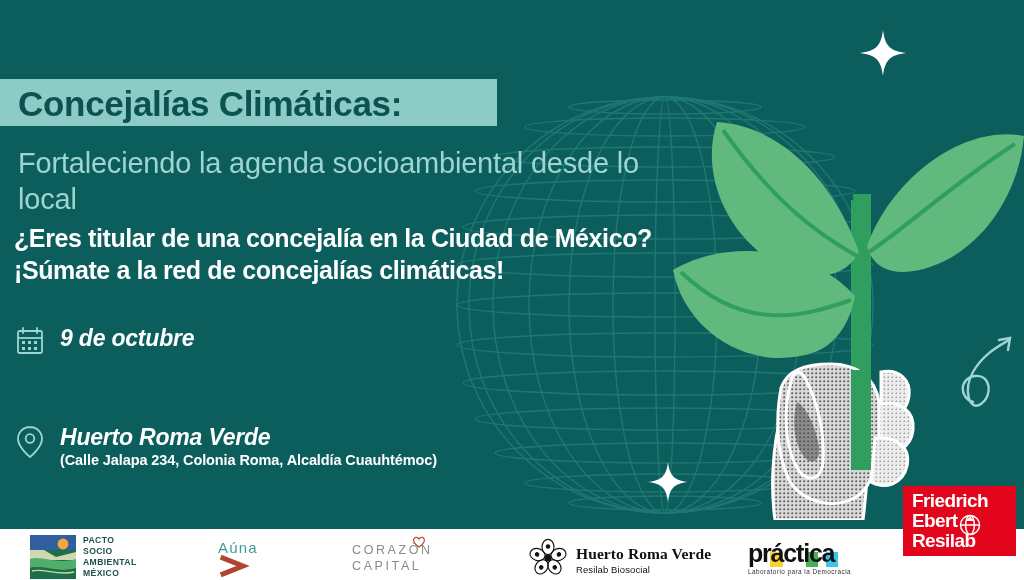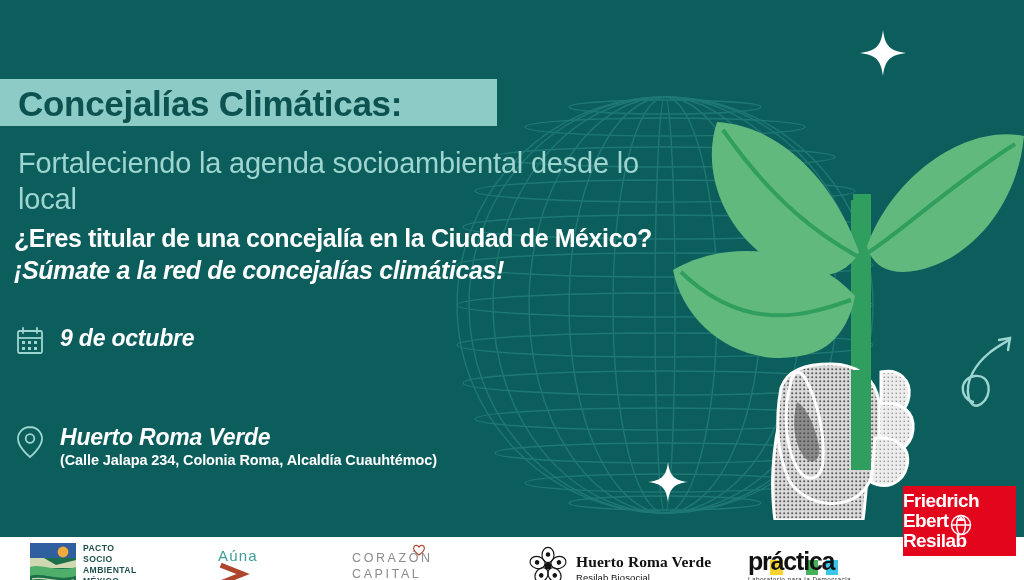--- a/index.html
+++ b/index.html
@@ -42,21 +42,21 @@
   .t-fortal{
     position:absolute;left:18px;top:146px;width:640px;
     font-size:29px;font-weight:500;color:#9ed5d0;line-height:1.23;letter-spacing:-.2px;
   }
   .t-q1{
     position:absolute;left:14px;top:224px;
     font-size:25px;font-weight:bold;color:#ffffff;letter-spacing:-.4px;
   }
   .t-q2{
     position:absolute;left:14px;top:256px;
-    font-size:25px;font-weight:bold;color:#ffffff;letter-spacing:-.4px;font-style:italic;
+    font-size:25px;font-weight:bold;color:#ffffff;letter-spacing:-.4px;
   }
 
   
   .row{position:absolute;display:flex;align-items:flex-start;}
   .row .ico{width:36px;flex:0 0 36px;display:flex;align-items:center;justify-content:center;}
   .row .ico svg{display:block;}
   .row .txt{padding-left:12px;}
   .row .big{font-size:23px;font-weight:bold;color:#ffffff;letter-spacing:-.2px;line-height:1.1;font-style:italic;}
   .row .small{font-size:14.5px;font-weight:bold;color:#ffffff;letter-spacing:-.1px;margin-top:2px;}
 
@@ -64,27 +64,27 @@
   .row-time{left:12px;top:378px;}
   .row-place{left:12px;top:425px;}
 
   
   .fes{
     position:absolute;left:903px;top:486px;width:113px;height:70px;background:#e3051b;z-index:9;
     display:flex;align-items:center;
   }
   .fes .fes-txt{
     color:#fff;font-weight:bold;font-size:19px;line-height:1.04;
-    letter-spacing:-.6px;position:relative;
+    padding-left:9px;letter-spacing:-.6px;position:relative;
   }
   .fes .fes-globe{position:absolute;right:7px;top:23px;}
 
   
   .footer{
-    position:absolute;left:0;bottom:0;width:1024px;height:43px;background:#ffffff;z-index:8;
+    position:absolute;left:0;bottom:0;width:1024px;height:51px;background:#ffffff;z-index:8;
   }
   .flogo{position:absolute;}
 
   
   .pacto{left:30px;top:6px;display:flex;align-items:center;}
   .pacto .mark{width:46px;height:44px;}
   .pacto .words{
     margin-left:7px;font-size:8.6px;font-weight:bold;color:#1d4f4a;
     line-height:1.28;letter-spacing:.4px;
   }

